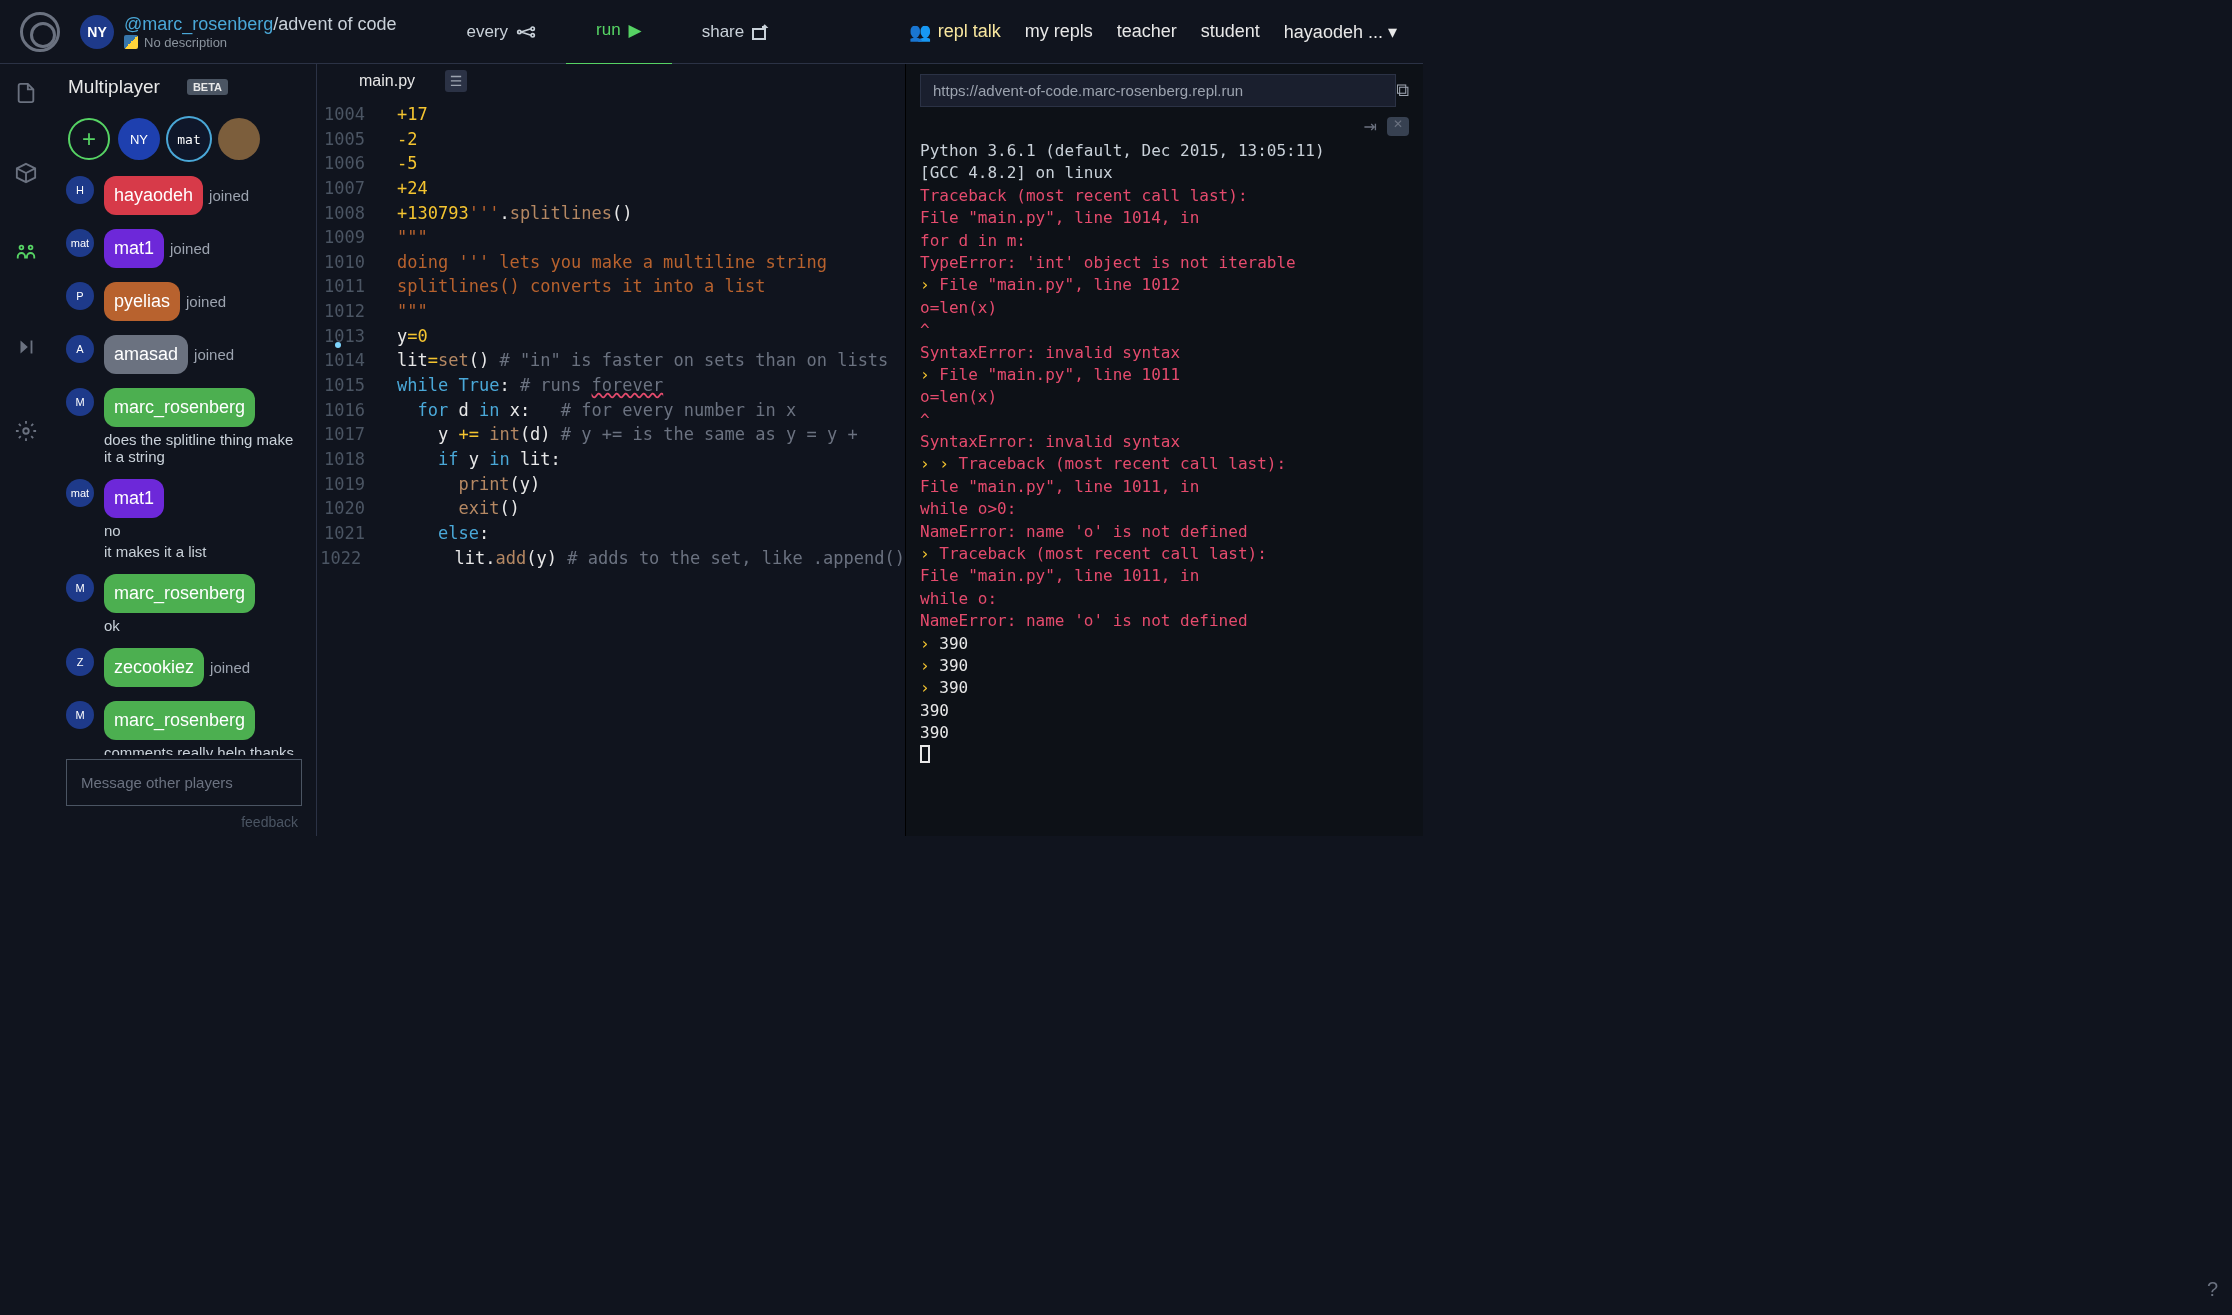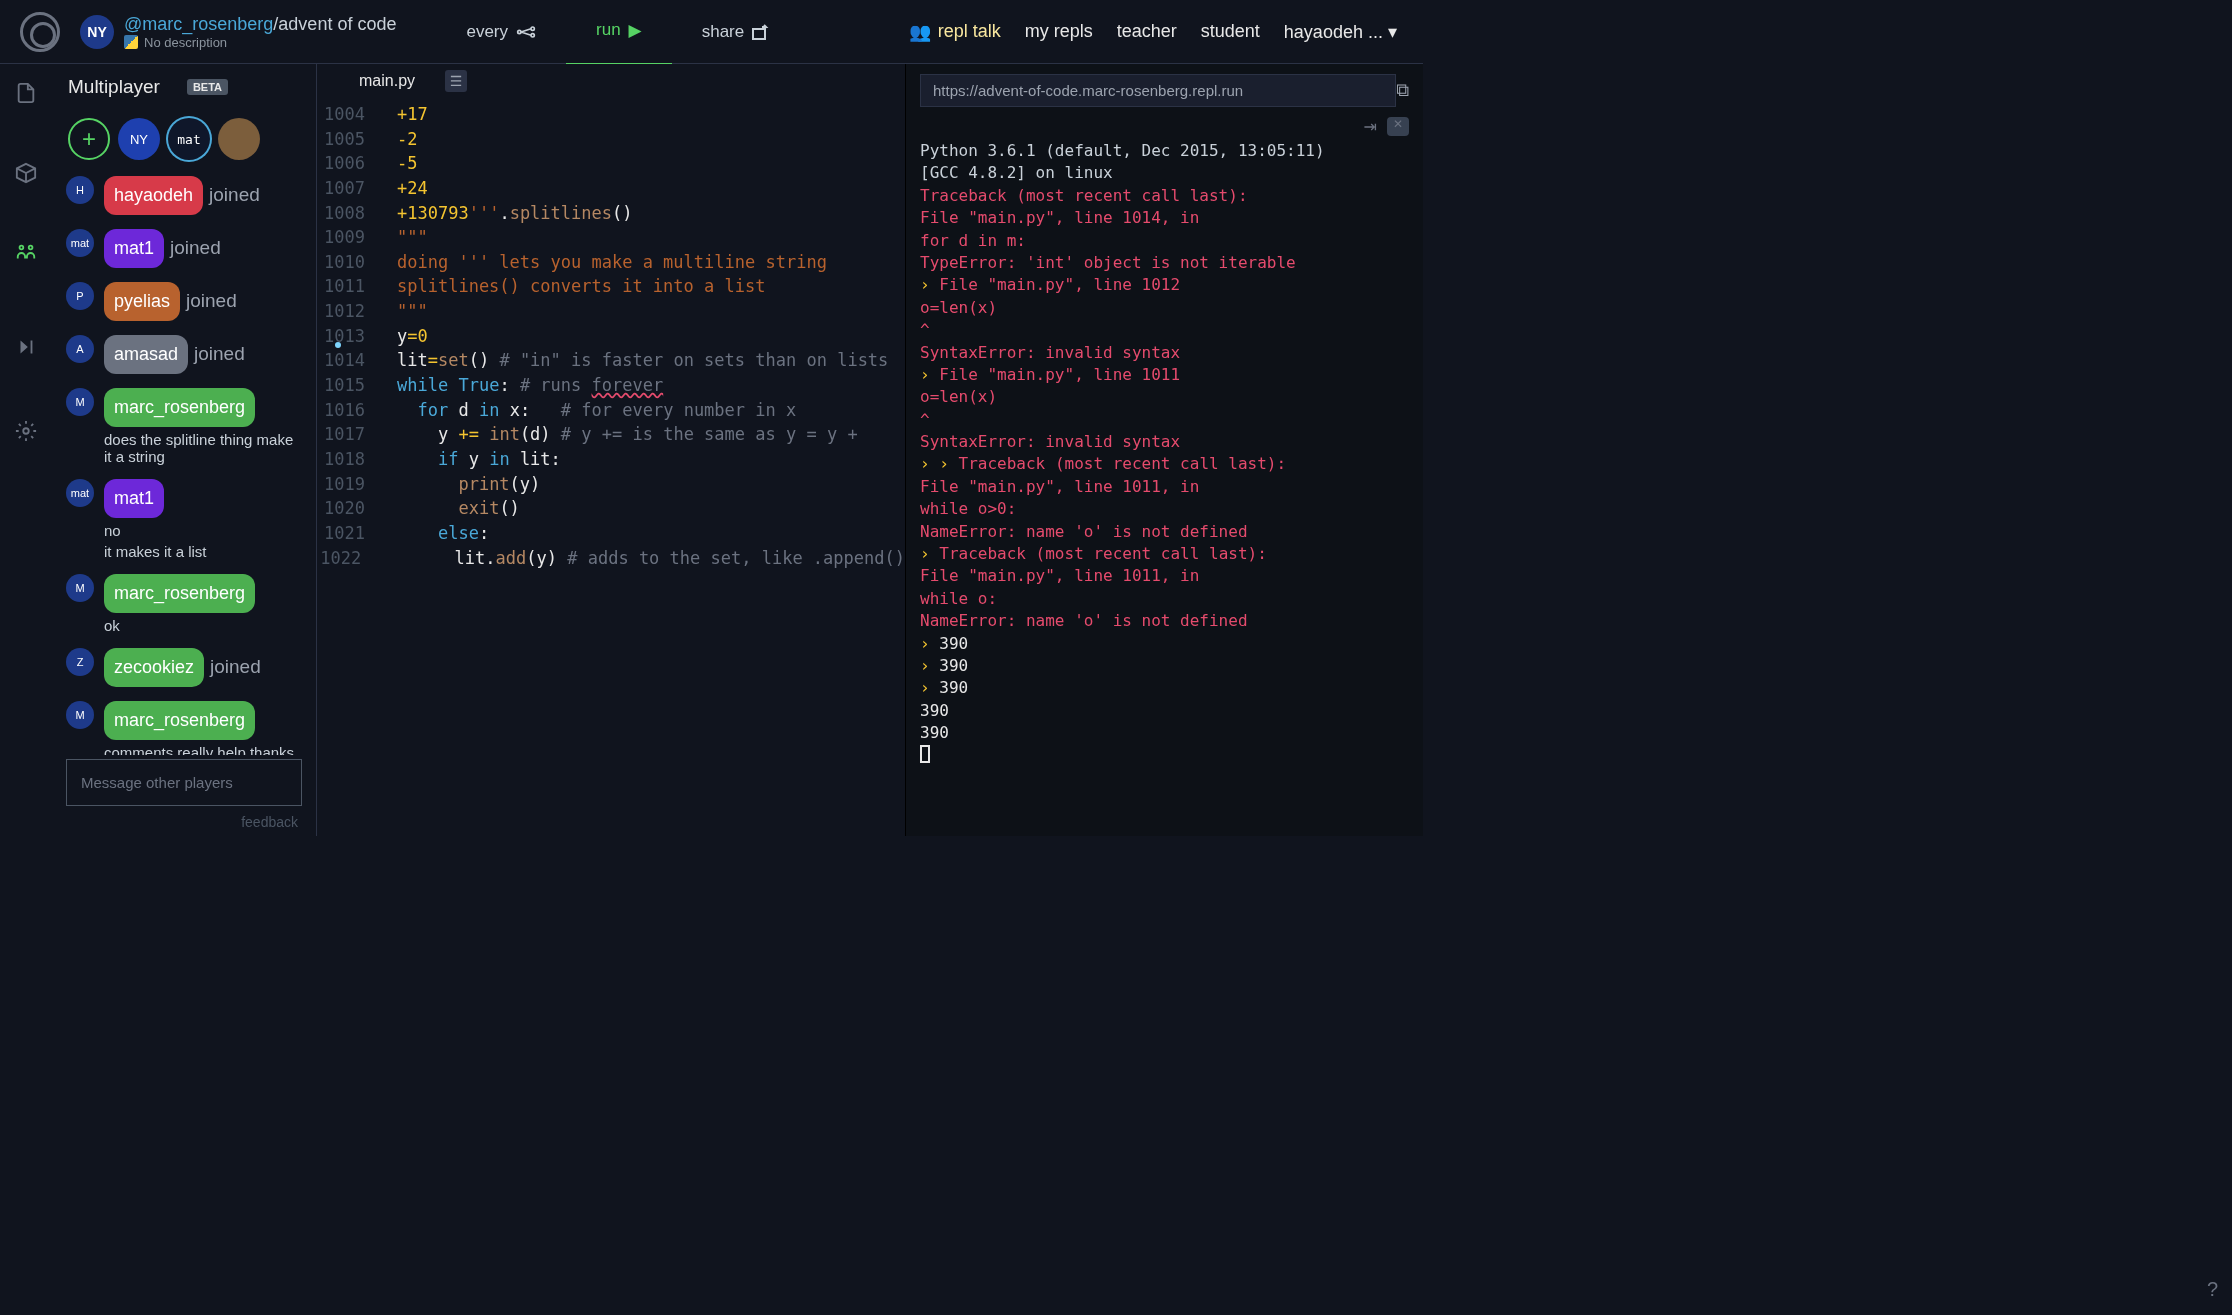--- a/index.html
+++ b/index.html
@@ -35,21 +35,21 @@
 .chat{flex:1;overflow-y:auto;padding:0 14px}
 .chat-item{display:flex;gap:10px;margin-bottom:14px}
 .chat-av{width:28px;height:28px;border-radius:50%;background:#1e3a8a;flex-shrink:0;display:flex;align-items:center;justify-content:center;font-size:11px;color:#fff}
 .chat-body{flex:1}
 .chip{display:inline-block;padding:9px 10px;border-radius:12px;font-size:18px;margin-right:6px}
 .chip-red{background:#d73a49;color:#fff}
 .chip-blue{background:#6d28d9;color:#fff}
 .chip-orange{background:#b8622e;color:#fff}
 .chip-gray{background:#6b7280;color:#fff}
 .chip-green{background:#4caf50;color:#fff}
-.joined{color:#9ca3af;font-size:19px}
+.joined{color:#9ca3af;font-size:15px}
 .chat-msg{color:#c9d1d9;font-size:15px;margin-top:4px;font-weight:300}
 .msg-input{margin:4px 14px 8px;border:1px solid #4b5563;padding:14px;color:#6b7280;font-size:15px}
 .feedback{text-align:right;padding:0 18px 6px;color:#4b5563;font-size:14px}
 .editor-panel{flex:1;display:flex;flex-direction:column;background:#10141E;border-right:1px solid #000;min-width:0}
 .tabs{display:flex;align-items:center;height:34px;padding-left:42px;gap:30px}
 .tab{color:#e8e8e8;font-size:16px;padding:4px 0}
 .tab-icon{width:22px;height:22px;background:#2b3245;border-radius:3px;display:flex;align-items:center;justify-content:center;color:#9ca3af;font-size:14px}
 .code{flex:1;font-family:"Menlo",monospace;font-size:17px;line-height:1.45;overflow:auto;padding-top:4px}
 .line{display:flex;white-space:pre}
 .ln{width:74px;text-align:right;padding-right:26px;color:#4b5563;user-select:none;position:relative}

